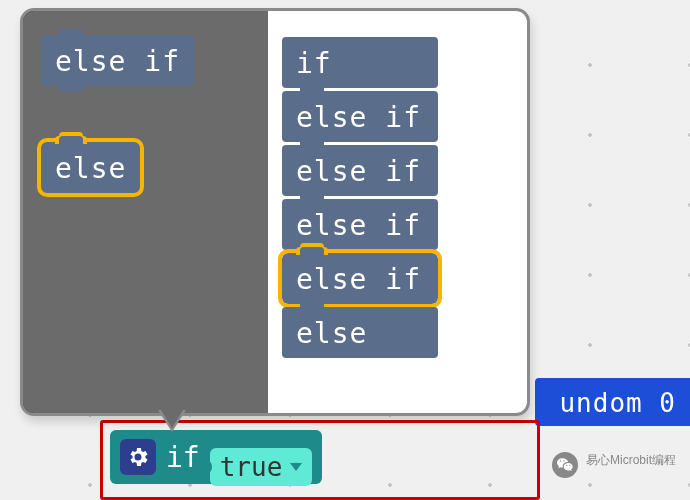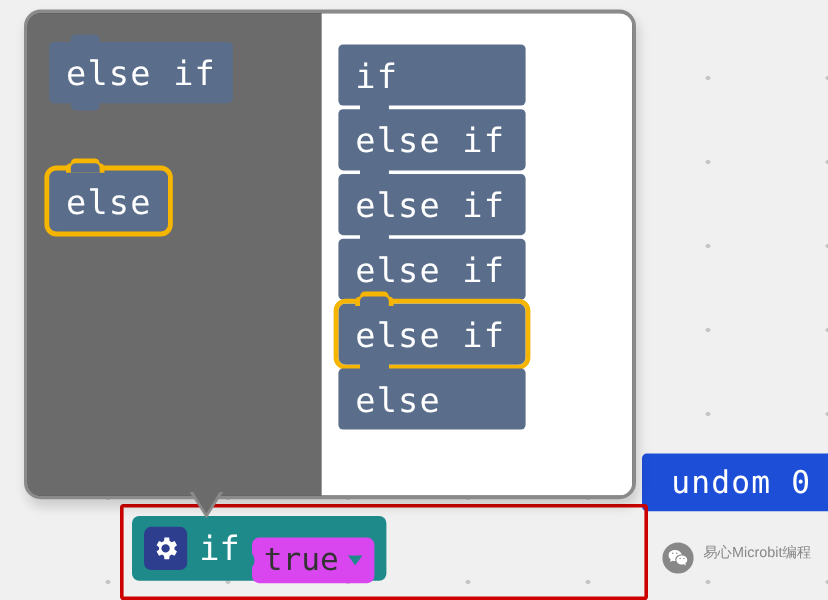--- a/index.html
+++ b/index.html
@@ -51,21 +51,21 @@
     height: 36px;
     background: #2d3e8f;
     border-radius: 6px;
     display: flex;
     align-items: center;
     justify-content: center;
     cursor: pointer;
   }
   .gear-btn svg { width: 24px; height: 24px; fill: #fff; }
   .true-pill {
-    background: #d946ef;
+    background: #5eead4;
     color: #333;
     border-radius: 6px;
     padding: 4px 10px;
     display: flex;
     align-items: center;
     gap: 8px;
     font-size: 26px;
     position: relative;
     margin-top: 19px;
   }

